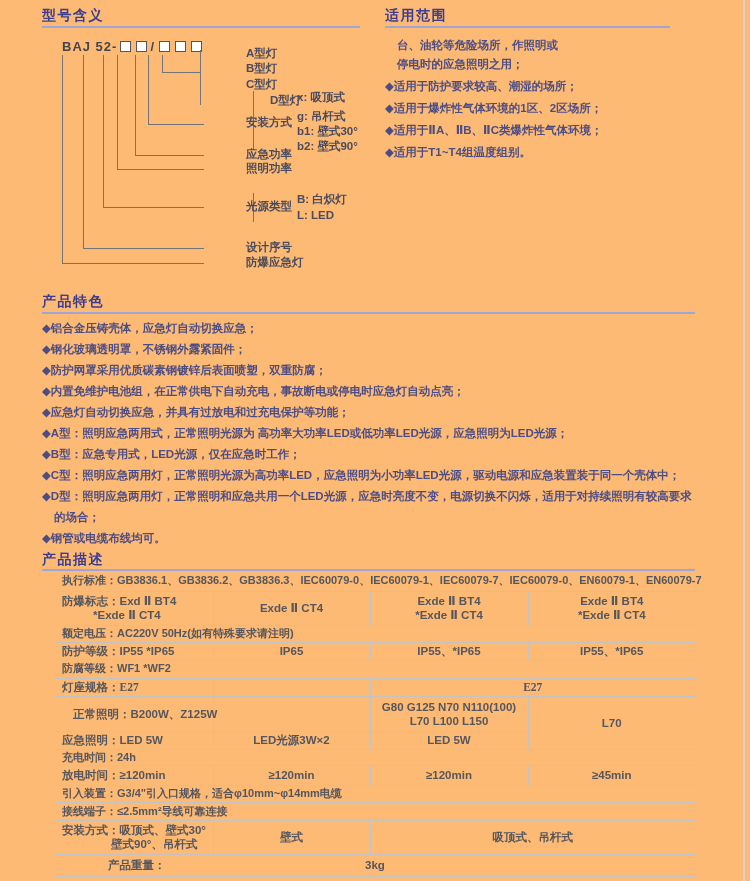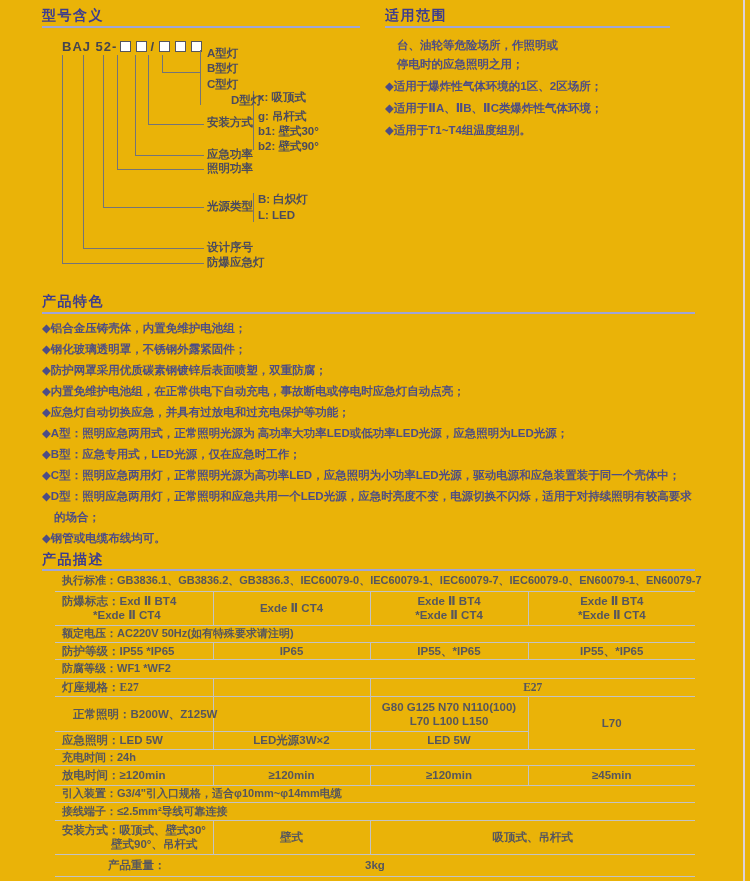--- a/index.html
+++ b/index.html
@@ -1,30 +1,30 @@
 <!DOCTYPE html>
 <html><head>
 <meta charset="utf-8">
 <style>
   html,body{margin:0;padding:0;background:#fff;}
-  #page{position:relative;width:750px;height:881px;background:#eab308;overflow:hidden;
+  #page{position:relative;width:750px;height:881px;background:#fdba74;overflow:hidden;
         font-family:"Liberation Sans","DejaVu Sans",sans-serif;font-weight:bold;color:#50505c;}
   .sec-title{position:absolute;font-size:14px;letter-spacing:1.5px;color:#3d3d8f;}
   .sec-rule{position:absolute;height:2px;background:#a0a5d6;}
   .edge-line{position:absolute;top:0;bottom:0;width:2px;background:#ddd0d8;}
 
   
   #diagram{position:absolute;left:0;top:0;width:750px;height:285px;font-size:11.5px;color:#4b4b5e;}
   #model-code{position:absolute;left:62px;top:39px;display:flex;align-items:center;font-size:13px;letter-spacing:1px;color:#45454f;}
   .mbox{display:inline-block;width:9px;height:9px;border:1.5px solid #55555f;margin:0 2.5px;background:#fff;}
   .mslash{margin:0 1px;}
   .vl,.hl,.brk{position:absolute;background:#747478;}
   .vl,.brk{width:1px;}
   .hl{height:1px;}
-  .dlab{position:absolute;white-space:nowrap;line-height:13px;}
+  .dlab{position:absolute;white-space:nowrap;line-height:13px;margin-left:39px;}
 
   
   .bullets{position:absolute;font-size:11.5px;color:#4d4d85;}
   .bl{white-space:nowrap;}
   #scope-list .bl{line-height:19px;}
   #scope-list .bl:not(.cont):not(:first-child){margin-top:3px;}
   #features-list .bl{line-height:21px;}
   .cont{padding-left:12px;}
 
   
@@ -106,27 +106,28 @@
     <div class="dlab" style="left:258px;top:193px;">B: 白炽灯</div>
     <div class="dlab" style="left:258px;top:209px;">L: LED</div>
 
     <div class="dlab" style="left:207px;top:241px;">设计序号</div>
     <div class="dlab" style="left:207px;top:256px;">防爆应急灯</div>
   </div>
 
   <div id="scope-list" class="bullets" style="left:385px;top:36px;width:345px;">
       <div class="bl cont">台、油轮等危险场所，作照明或</div>
       <div class="bl cont">停电时的应急照明之用；</div>
+      <div class="bl">◆适用于防护要求较高、潮湿的场所；</div>
       <div class="bl">◆适用于爆炸性气体环境的1区、2区场所；</div>
       <div class="bl">◆适用于ⅡA、ⅡB、ⅡC类爆炸性气体环境；</div>
       <div class="bl">◆适用于T1~T4组温度组别。</div>
     </div>
 
   <div id="features-list" class="bullets" style="left:42px;top:318px;width:680px;">
-      <div class="bl">◆铝合金压铸壳体，内置免维护电池组；</div>
+      <div class="bl">◆铝合金压铸壳体，应急灯自动切换应急；</div>
       <div class="bl">◆钢化玻璃透明罩，不锈钢外露紧固件；</div>
       <div class="bl">◆防护网罩采用优质碳素钢镀锌后表面喷塑，双重防腐；</div>
       <div class="bl">◆内置免维护电池组，在正常供电下自动充电，事故断电或停电时应急灯自动点亮；</div>
       <div class="bl">◆应急灯自动切换应急，并具有过放电和过充电保护等功能；</div>
       <div class="bl">◆A型：照明应急两用式，正常照明光源为 高功率大功率LED或低功率LED光源，应急照明为LED光源；</div>
       <div class="bl">◆B型：应急专用式，LED光源，仅在应急时工作；</div>
       <div class="bl">◆C型：照明应急两用灯，正常照明光源为高功率LED，应急照明为小功率LED光源，驱动电源和应急装置装于同一个壳体中；</div>
       <div class="bl">◆D型：照明应急两用灯，正常照明和应急共用一个LED光源，应急时亮度不变，电源切换不闪烁，适用于对持续照明有较高要求</div>
       <div class="bl cont">的场合；</div>
       <div class="bl">◆钢管或电缆布线均可。</div>

